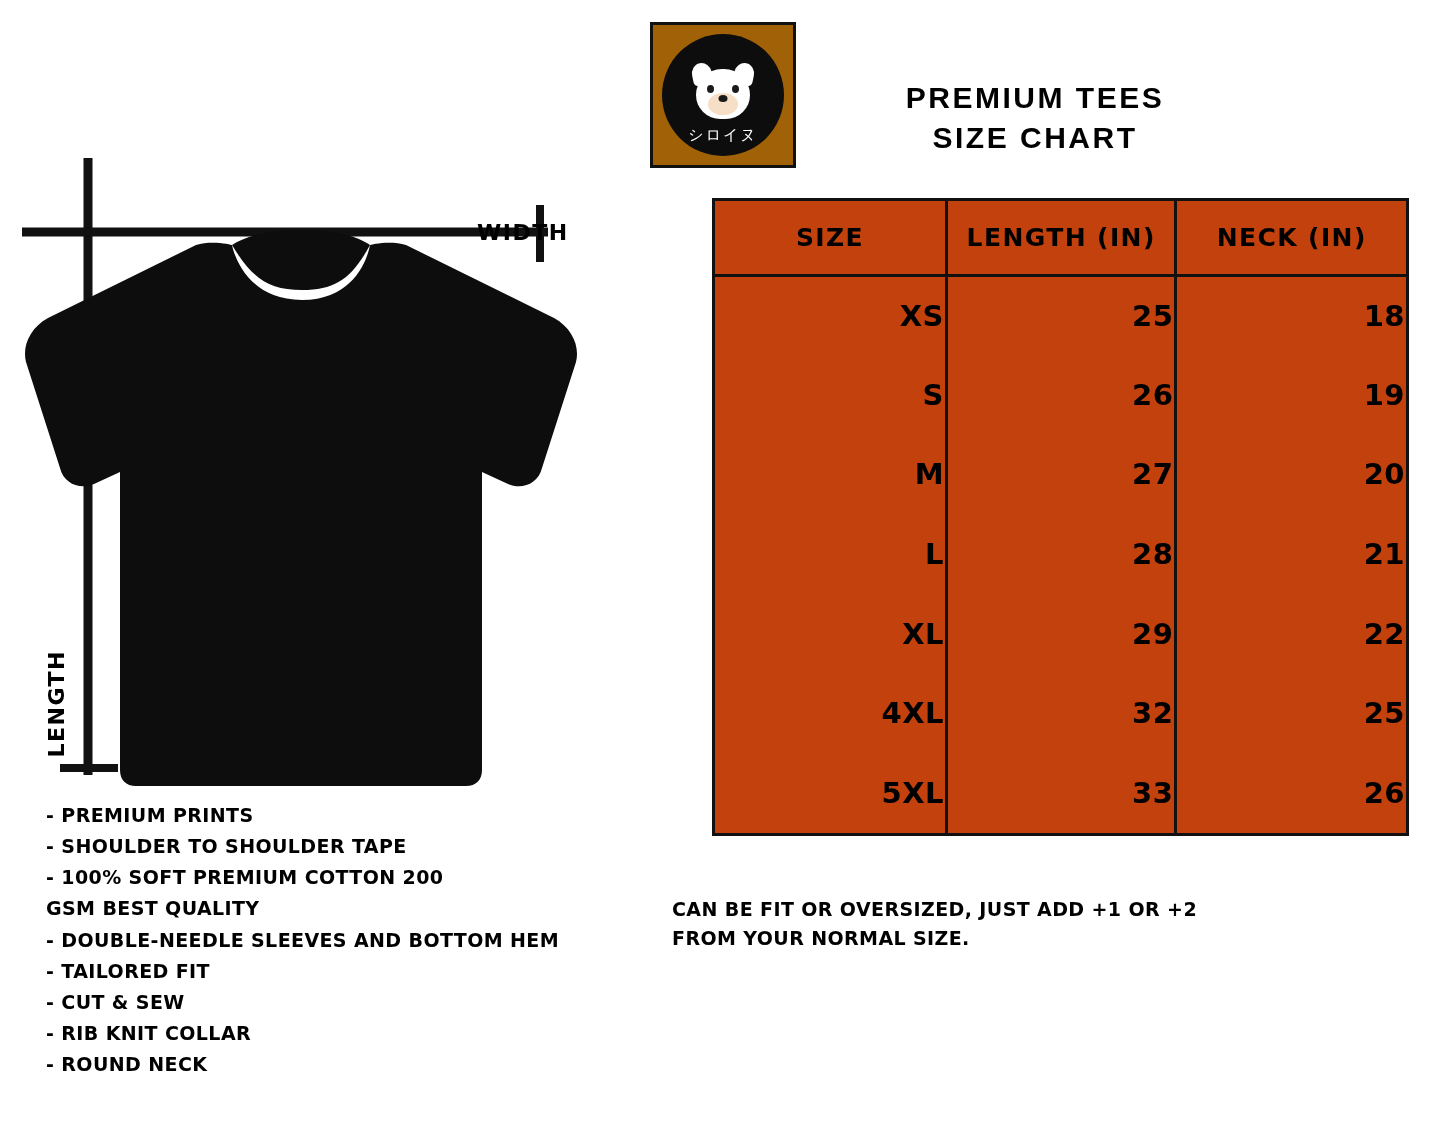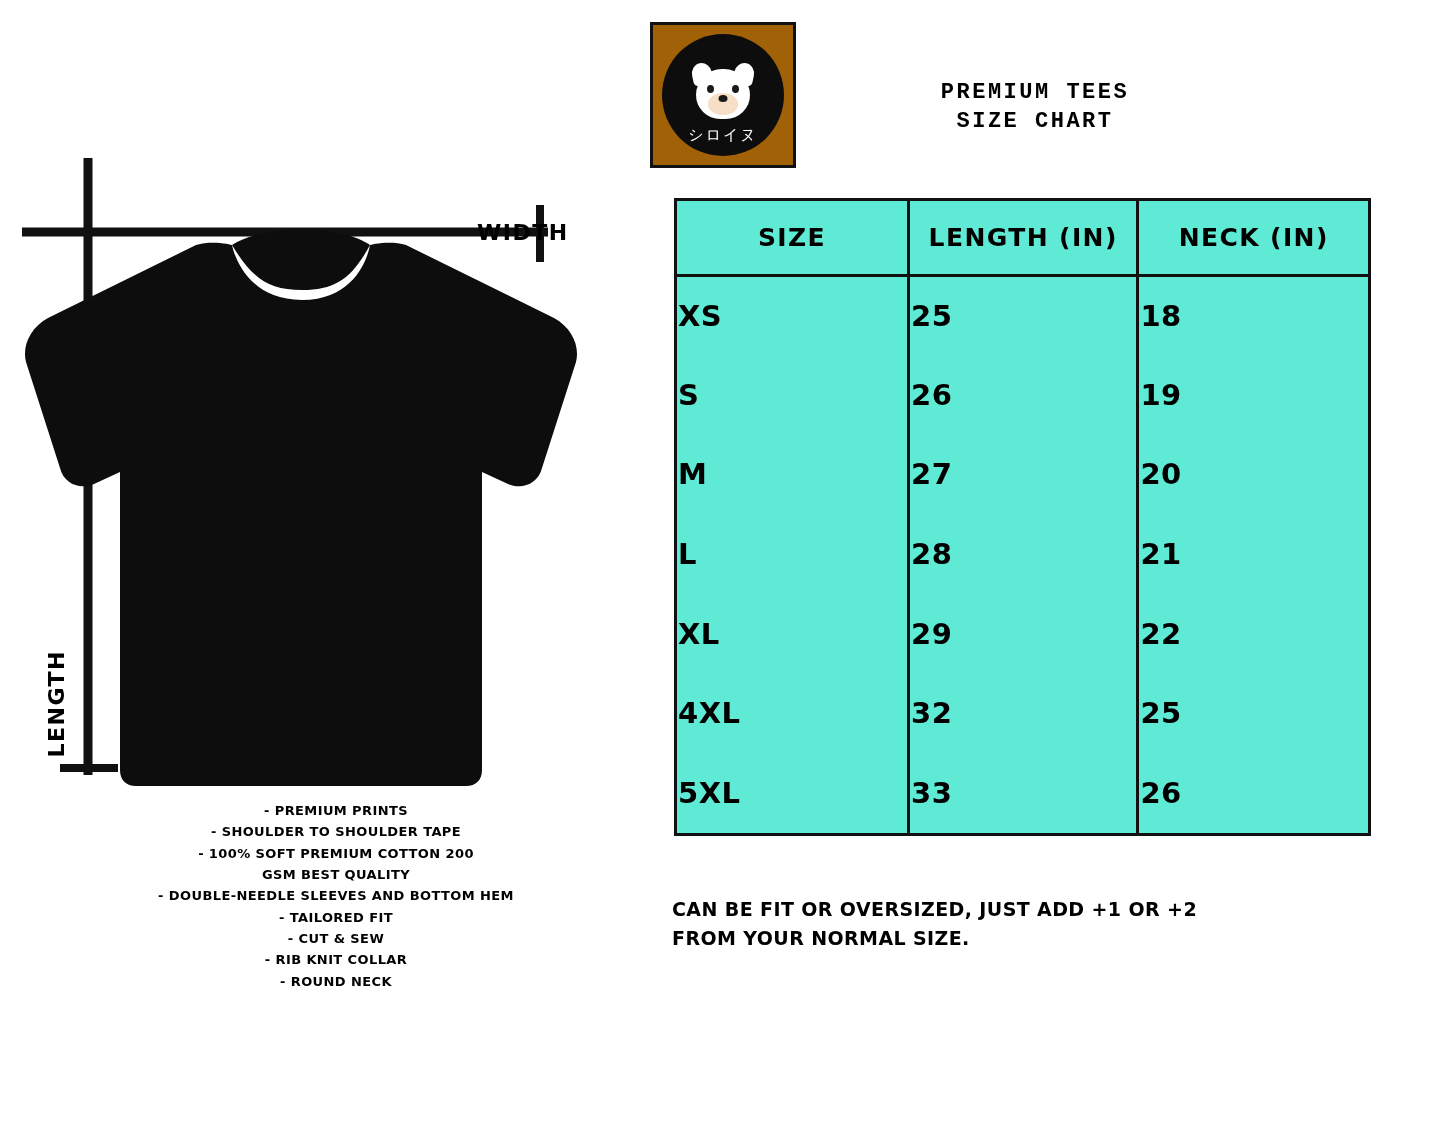--- a/index.html
+++ b/index.html
@@ -108,25 +108,25 @@
 
   
   #title-block {
     position: absolute;
     left: 820px;
     top: 78px;
     width: 430px;
     text-align: center;
   }
   #title-block .line {
-    font-size: 22px;
+    font-size: 30px;
     font-weight: bold;
     letter-spacing: 2.5px;
     line-height: 1.32;
-    font-family: Liberation Mono, monospace;
+    font-family: Liberation Sans, sans-serif;
   }
 
   
   #shirt-area {
     position: absolute;
     left: 0px;
     top: 150px;
     width: 640px;
     height: 650px;
   }
@@ -148,59 +148,58 @@
   }
 
   
   #features {
     position: absolute;
     left: 46px;
     top: 800px;
     width: 580px;
   }
   #features .feat {
-    font-size: 13px;
+    font-size: 19px;
     font-weight: bold;
     letter-spacing: 0.4px;
     line-height: 1.64;
     font-family: "DejaVu Sans", sans-serif;
     white-space: pre-line;
-    text-align: center;
   }
 
   
   #size-table {
     position: absolute;
-    left: 674px;
+    left: 712px;
     top: 198px;
     width: 697px;
     height: 638px;
     border: 3px solid #111;
     border-collapse: collapse;
-    background: #5eead4;
+    background: #c2410c;
   }
   #size-table table {
     width: 100%;
     height: 100%;
     border-collapse: collapse;
     table-layout: fixed;
   }
   #size-table th {
     font-size: 25px;
     font-weight: bold;
     letter-spacing: 1.4px;
     font-family: "DejaVu Sans", sans-serif;
     border-bottom: 3px solid #111;
     height: 74px;
     vertical-align: middle;
   }
   #size-table td {
     font-size: 29px;
     font-weight: bold;
-    text-align: left;
+    text-align: right;
     font-family: "DejaVu Sans", sans-serif;
     height: 62px;
     letter-spacing: 0.5px;
   }
   #size-table th.col-sep,
   #size-table td.col-sep {
     border-left: 3px solid #111;
   }
   #size-table col.c1 { width: 33.5%; }
   #size-table col.c2 { width: 33.2%; }

